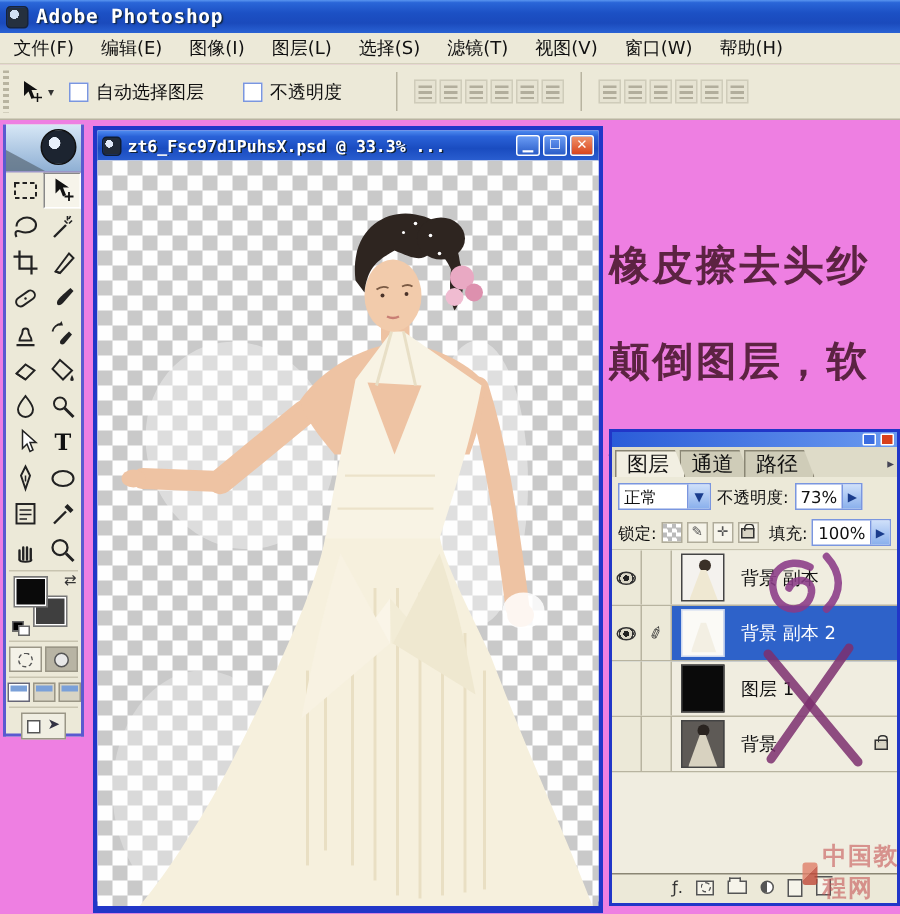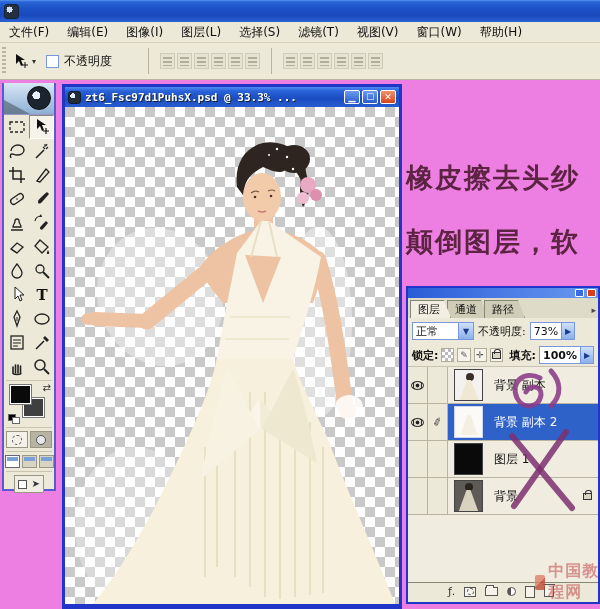--- a/index.html
+++ b/index.html
@@ -100,38 +100,38 @@
 
   
   .panel { position:absolute; left:406px; top:286px; width:194px; height:318px;
     background:#ece9d8; border:2px solid #2136c8; z-index:2; }
   .p-title { height:10px; background:linear-gradient(90deg,#2a5cd8,#6a9af0); position:relative; }
   .p-title .pb { position:absolute; top:1px; width:9px; height:8px; border:1px solid #fff; border-radius:1px; }
   .p-title .pb.min { right:14px; background:#3a6ce0; }
   .p-title .pb.cls { right:2px; background:#d8401c; }
 
   .tabs { height:20px; display:flex; align-items:flex-end; padding-left:2px; background:#dedbc8; position:relative; }
-  .tab { height:18px; padding:0 10px 0 7px; font-size:11px; color:#111; line-height:18px;
+  .tab { height:18px; padding:0 10px 0 7px; font-size:14px; color:#111; line-height:18px;
     background:#cfccb8; border:1px solid #8a8674; border-bottom:none;
     clip-path:polygon(0 0, calc(100% - 7px) 0, 100% 100%, 0 100%); margin-right:-4px; }
   .tab.active { background:#f2efe2; position:relative; z-index:1; }
   .pmenu-btn { position:absolute; right:2px; bottom:3px; font-size:9px; color:#445; }
 
   .blendrow { height:26px; display:flex; align-items:center; padding:0 4px; gap:4px; background:#ece9d8; }
   .combo { width:62px; height:18px; background:#fff; border:1px solid #7a96df; display:flex; align-items:center; }
   .combo .cv { flex:1; font-size:11px; padding-left:3px; color:#111; }
   .combo .cb { width:15px; height:100%; background:linear-gradient(180deg,#cfe0fa,#8ab0ec); border-left:1px solid #7a96df;
     color:#1a3c8c; font-size:8px; display:flex; align-items:center; justify-content:center; }
   .plabel { font-size:11px; color:#111; white-space:nowrap; }
   .spin { height:18px; background:#fff; border:1px solid #7a96df; display:flex; align-items:center; }
   .spin .sv { font-size:11px; padding:0 3px; color:#111; }
   .spin .sb { width:13px; height:100%; background:linear-gradient(180deg,#cfe0fa,#8ab0ec); border-left:1px solid #7a96df;
     color:#1a3c8c; font-size:8px; display:flex; align-items:center; justify-content:center; }
 
-  .lockrow { height:23px; display:flex; align-items:center; padding:0 4px; gap:3px; background:#ece9d8; border-bottom:1px solid #c8c4b0;font-weight:bold; }
+  .lockrow { height:23px; display:flex; align-items:center; padding:0 4px; gap:3px; background:#ece9d8; border-bottom:1px solid #c8c4b0; }
   .lk { width:14px; height:14px; border:1px solid #b0ac9a; background:#f6f4ea; font-size:9px; color:#555;
     display:flex; align-items:center; justify-content:center; }
   .lk.checker { background:repeating-conic-gradient(#fff 0% 25%, #bbb 0% 50%) 0 0/6px 6px; }
 
   .layerlist { background:#f0ede0; }
   .lrow { height:37px; display:flex; align-items:stretch; border-bottom:1px solid #b8b4a0; background:#f0ede0; }
   .lrow.sel { background:#2e62c9; }
   .lrow.sel .lname { color:#fff; }
   .cell { width:20px; border-right:1px solid #b8b4a0; display:flex; align-items:center; justify-content:center; background:#ece9d8; }
   .eye { width:13px; height:9px; border-radius:50%; background:radial-gradient(circle,#222 0 30%,#dcd8c8 31% 60%, #333 61% 75%, transparent 76%); border:1px solid #333; }
@@ -164,20 +164,21 @@
 
   .annot { position:absolute; left:0; top:0; z-index:4; pointer-events:none; }
 </style>
 </head>
 <body>
 
 <div id="app">
 
   <div class="titlebar">
     <div class="app-ico"></div>
+    <span class="ttl">Adobe Photoshop</span>
   </div>
 
   <div class="menubar">
     <span class="mi">文件(F)</span>
     <span class="mi">编辑(E)</span>
     <span class="mi">图像(I)</span>
     <span class="mi">图层(L)</span>
     <span class="mi">选择(S)</span>
     <span class="mi">滤镜(T)</span>
     <span class="mi">视图(V)</span>
@@ -186,20 +187,24 @@
   </div>
 
   <div class="optbar">
     <div class="grip"></div>
     <div class="curtool">
       <svg width="18" height="18" viewBox="0 0 18 18">
           <path d="M4 2 L4 12 L7 9 L9 14 L11 13 L9 8 L13 8 Z" fill="#111"></path>
           <path d="M13 10 v6 M10 13 h6" stroke="#111" stroke-width="1"></path>
         </svg>
       <span class="dd-arrow">▾</span>
+    </div>
+    <div class="optgroup">
+      <span class="xp-check"></span>
+      <span class="optlabel">自动选择图层</span>
     </div>
     <div class="optgroup">
       <span class="xp-check"></span>
       <span class="optlabel">不透明度</span>
     </div>
     <div class="vsep"></div>
     <div style="display:flex">
       <div class="align-btn">
           <div class="g"></div>
         </div>

